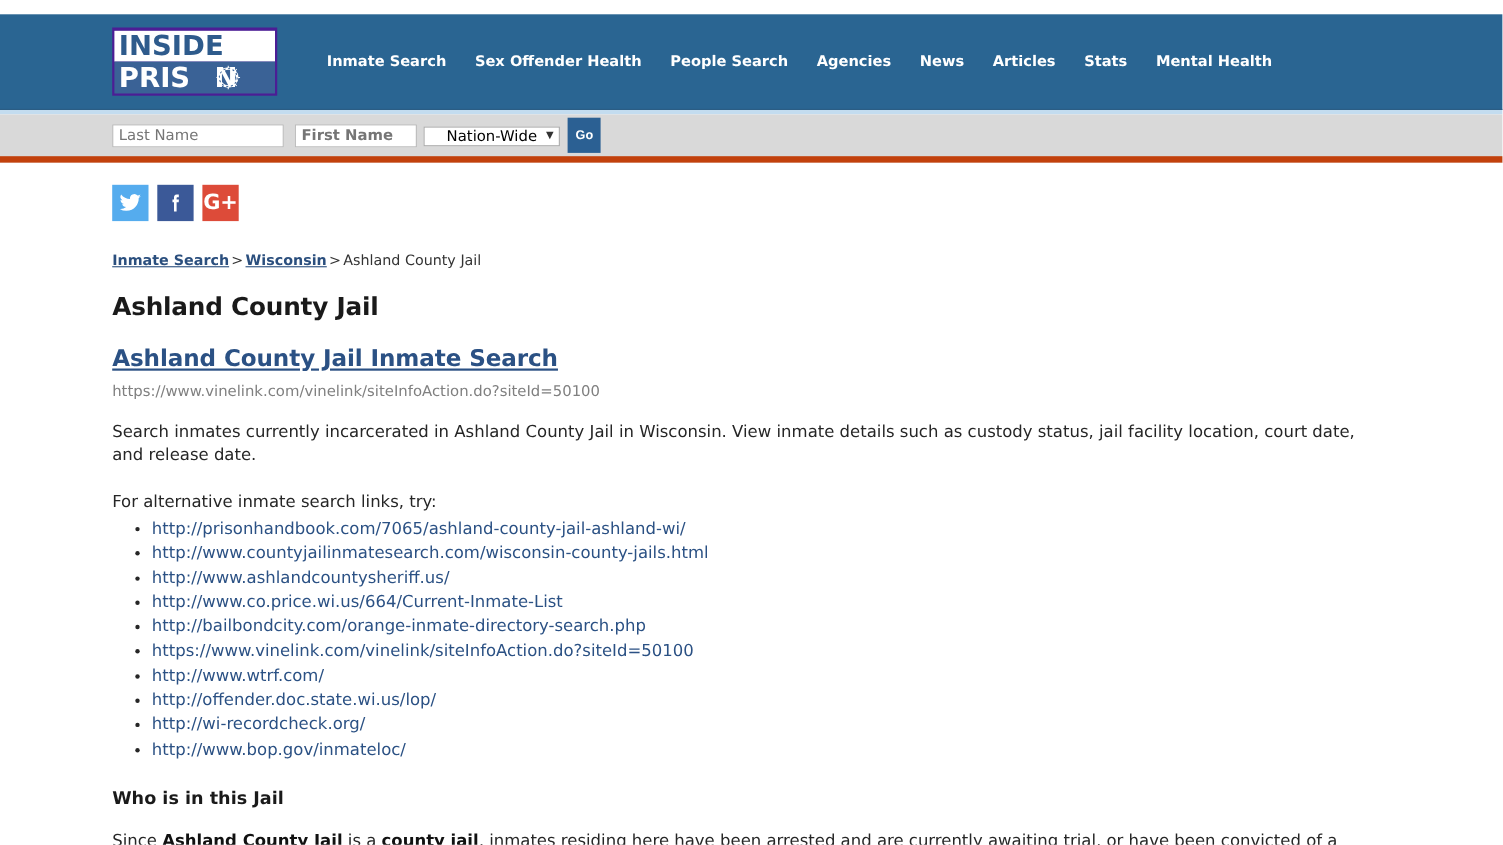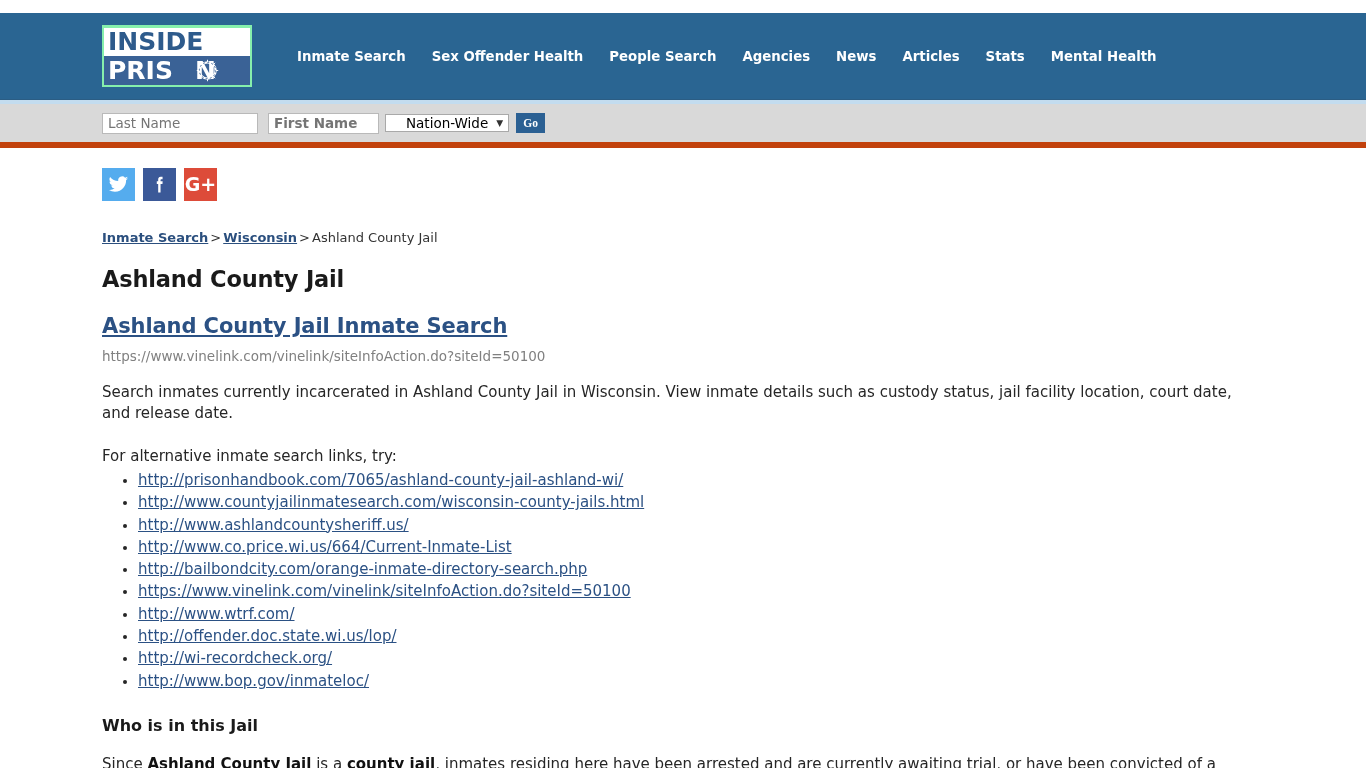--- a/index.html
+++ b/index.html
@@ -22,21 +22,21 @@
     display: flex;
     align-items: center;
     padding-left: 102px;
     border-bottom: 1px solid #2b5d84;
   }
 
   
   .logo {
     width: 150px;
     height: 62px;
-    background: #86efac;
+    background: #4c1d95;
     padding: 2px;
     flex: 0 0 auto;
     display: flex;
     flex-direction: column;
     justify-content: center;
   }
   .logo-top {
     height: 28px;
     background: #ffffff;
     display: flex;
@@ -130,29 +130,29 @@
   }
   .sel-arrow {
     position: absolute;
     right: 6px; top: 50%;
     transform: translateY(-50%);
     pointer-events: none;
     font-size: 9px;
     color: #333;
   }
   .go-btn {
-    height: 20px;
+    height: 32px;
     background: #2b6093;
     color: #ffffff;
     font-size: 11.5px;
     font-weight: bold;
     border: none;
     padding: 0 7px;
     cursor: pointer;
-    font-family: Liberation Serif, serif;
+    font-family: Liberation Sans, sans-serif;
   }
 
   
   .content { padding: 0 102px; background: #ffffff; }
 
   .social {
     display: flex;
     gap: 8px;
     padding-top: 20px;
     padding-bottom: 0px;
@@ -233,21 +233,20 @@
     list-style: disc;
   }
   ul.links li {
     margin: 0;
     line-height: 22.3px;
   }
   ul.links li::marker { color: #262626; font-size: 14px; }
   ul.links a {
     font-size: 15px;
     color: #2b5184;
-    text-decoration: underline;
     cursor: pointer;
   }
 
   h2.section-title {
     font-size: 16px;
     font-weight: bold;
     color: #1a1a1a;
     margin: 24px 0 0 0;
   }
 

